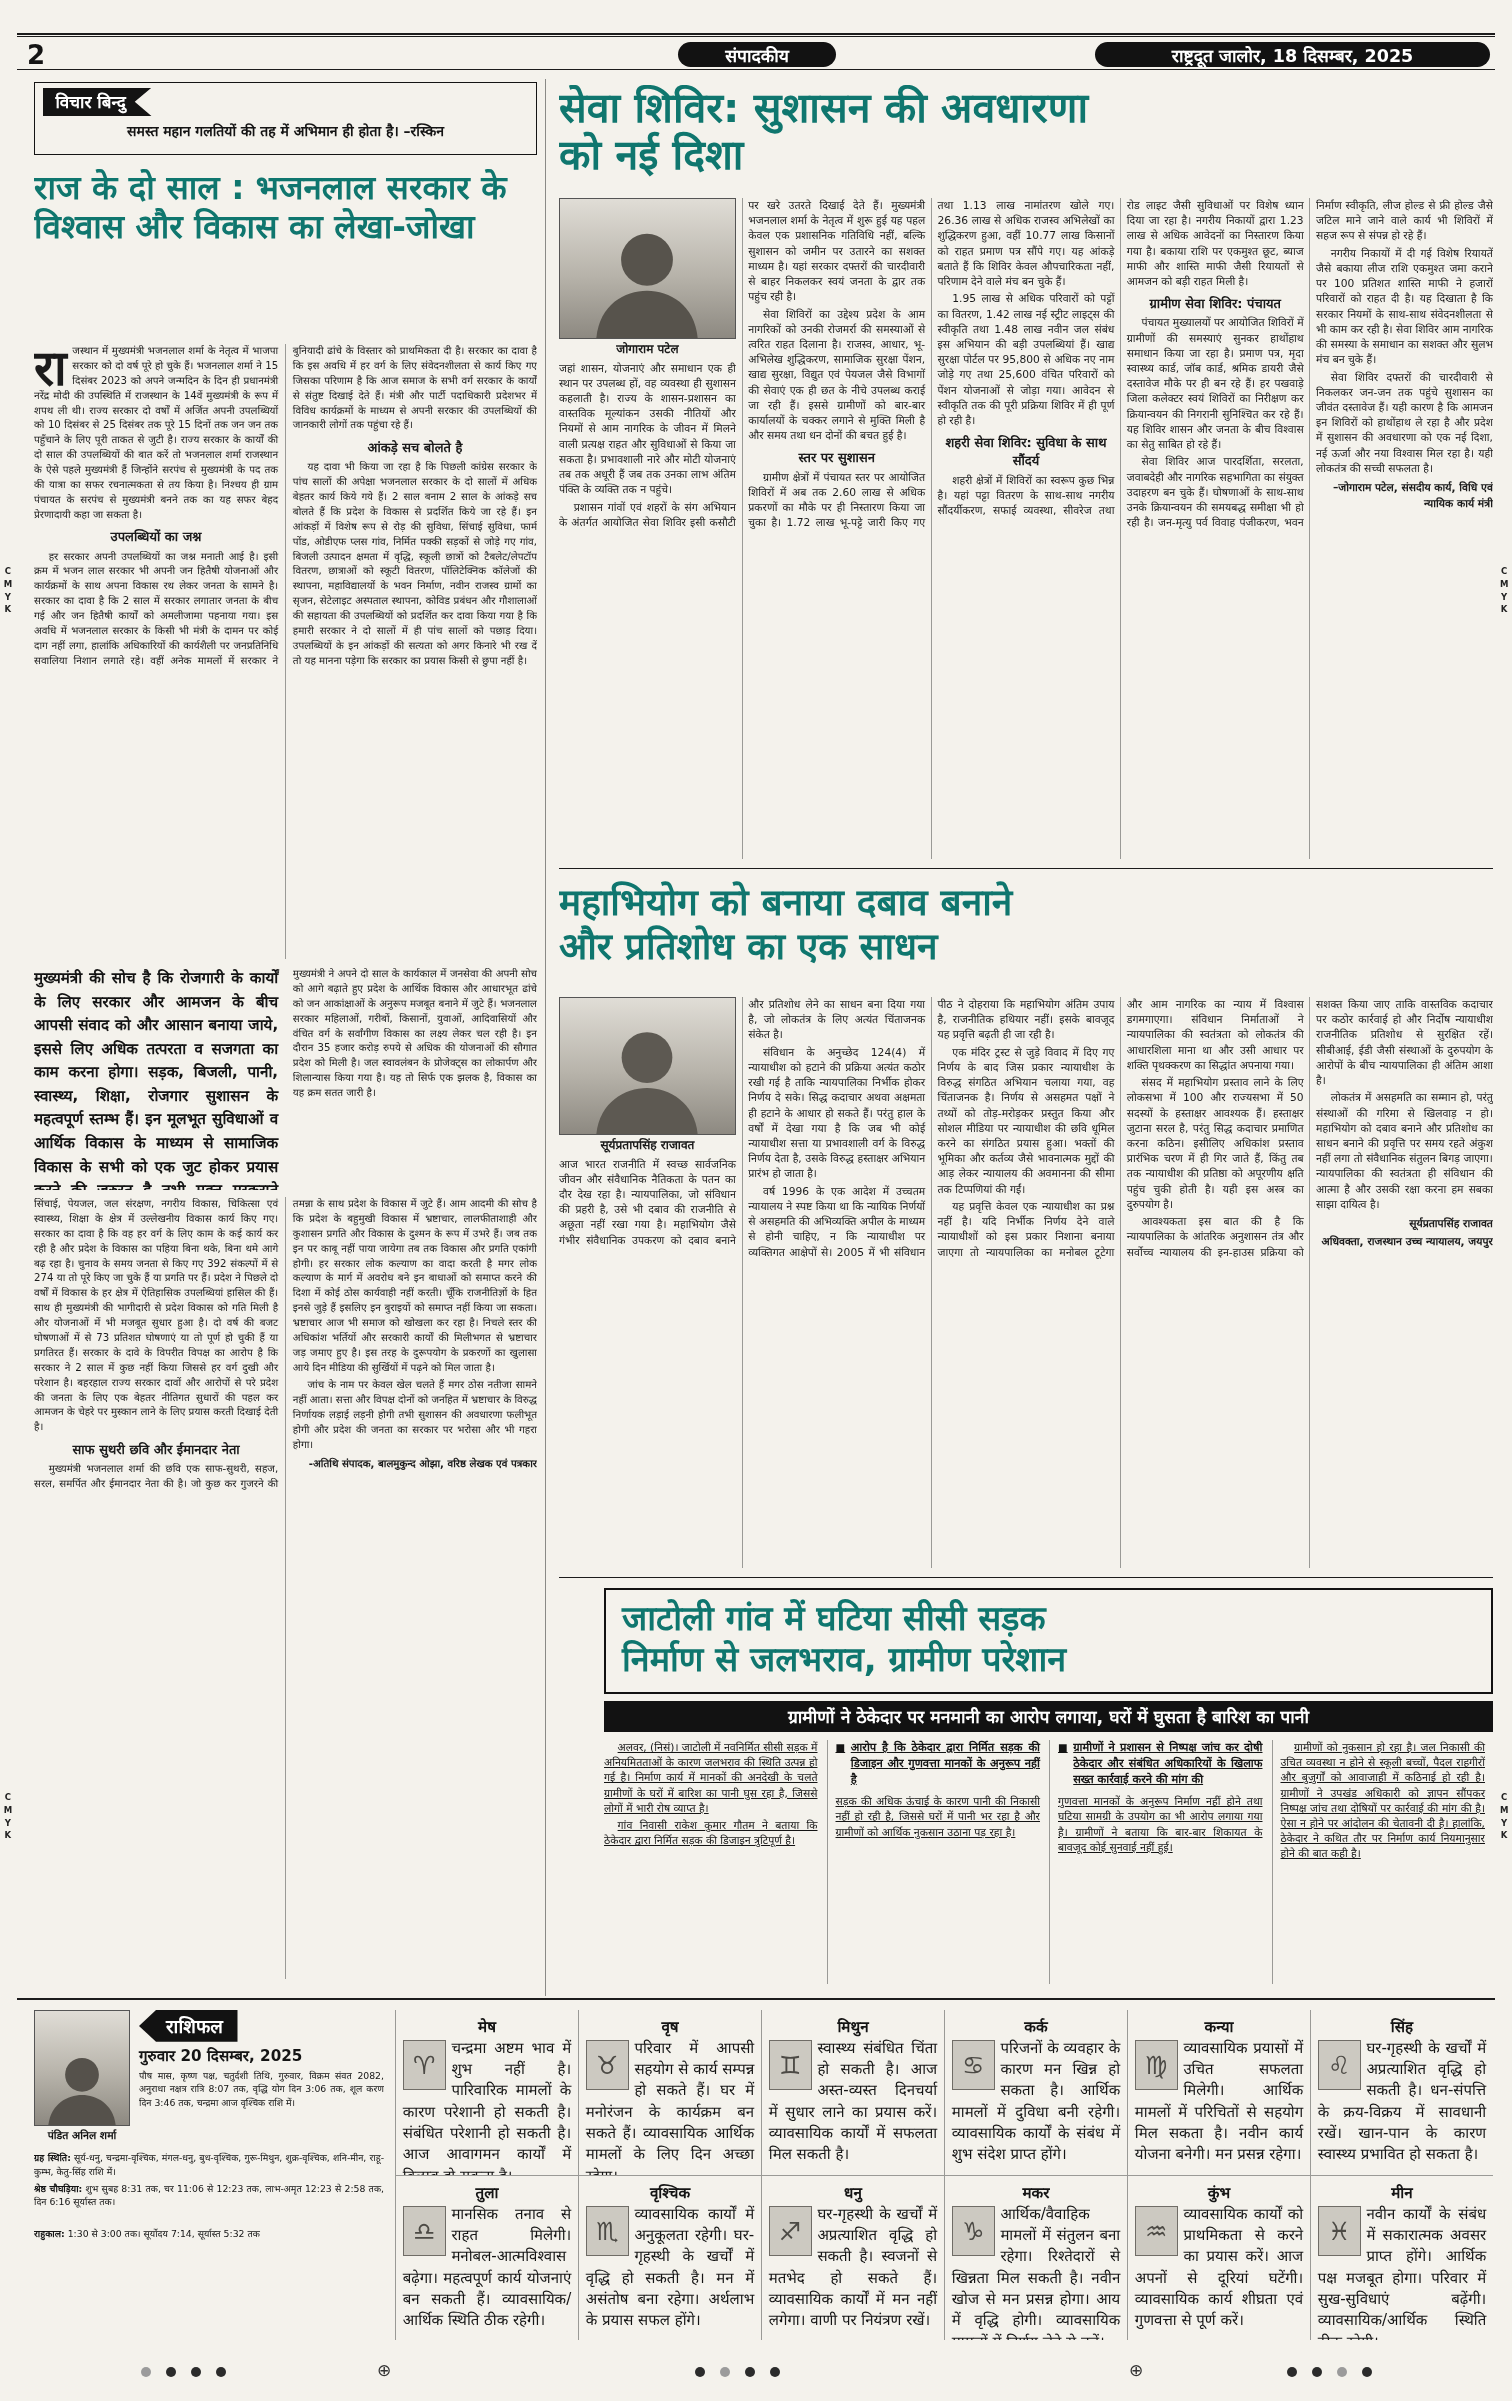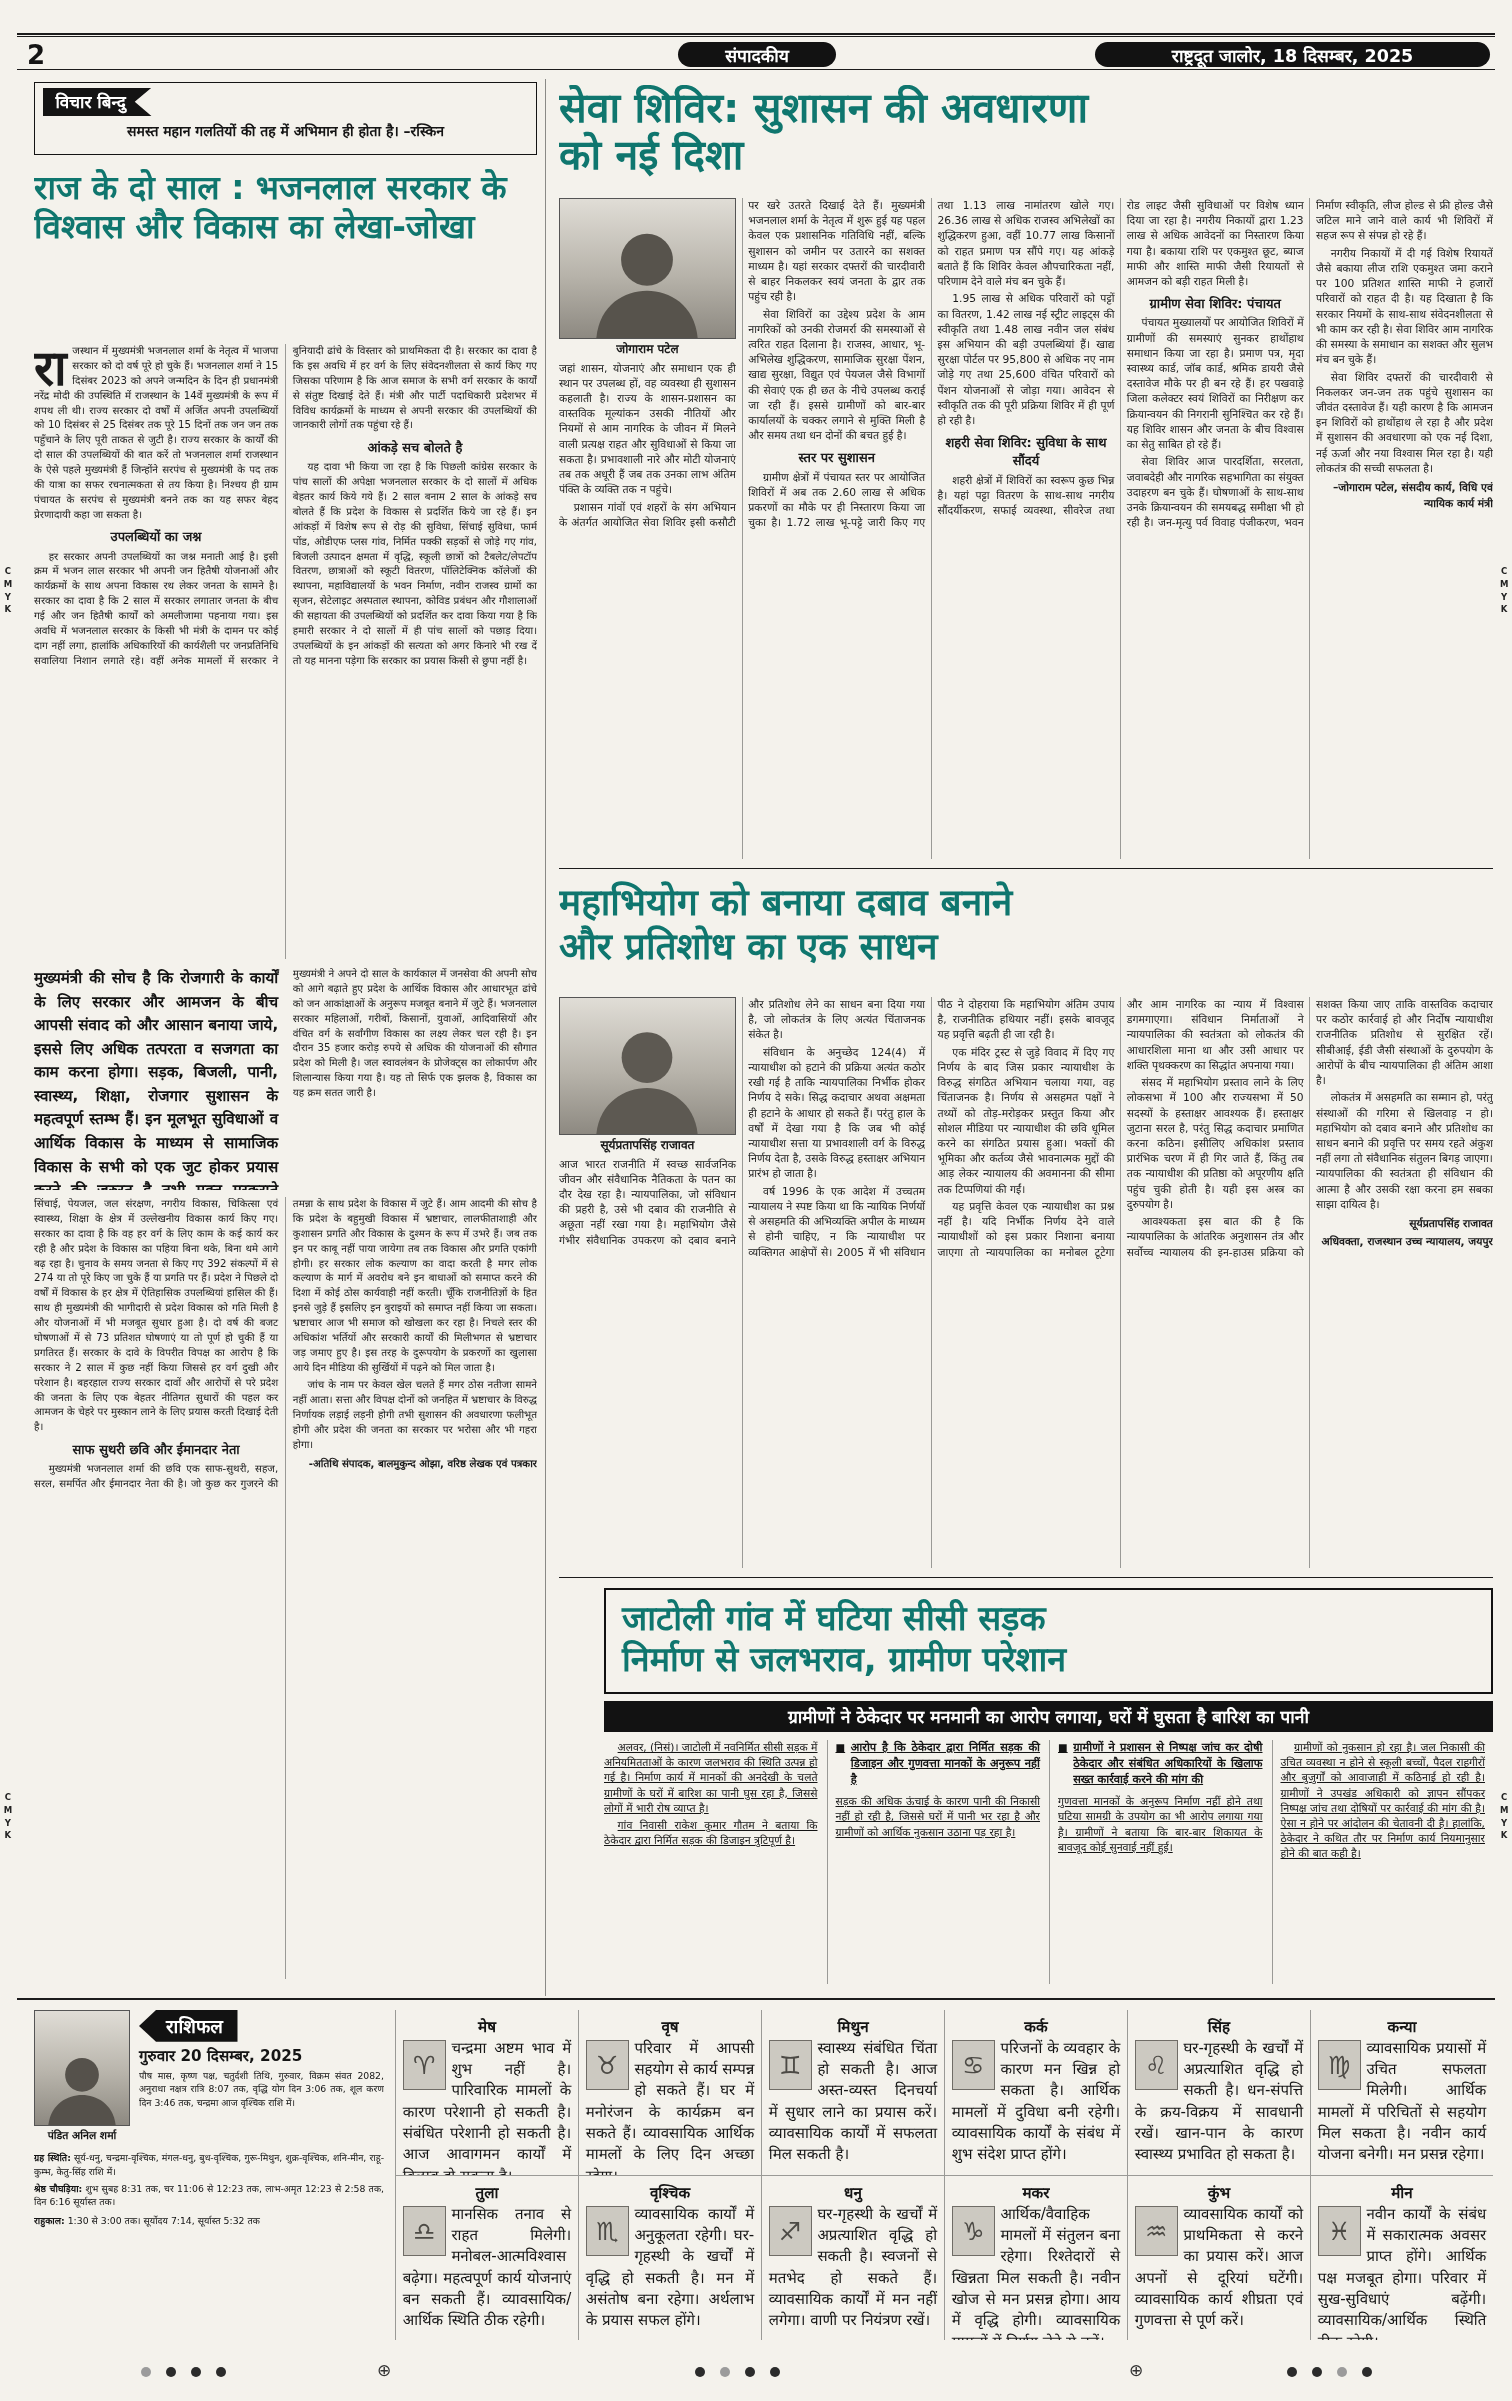--- a/index.html
+++ b/index.html
@@ -245,21 +245,21 @@
       </div>
     </div>
     <div class="rh-small" style="margin-top:3.4px;">
       <span class="rh-label">ग्रह स्थिति:</span>
       <span>सूर्य-धनु, चन्द्रमा-वृश्चिक, मंगल-धनु, बुध-वृश्चिक, गुरू-मिथुन, शुक्र-वृश्चिक, शनि-मीन, राहू-कुम्भ, केतु-सिंह राशि में।</span>
     </div>
     <div class="rh-small" style="margin-top:3.4px;">
       <span class="rh-label">श्रेष्ठ चौघड़िया:</span>
       <span>शुभ सुबह 8:31 तक, चर 11:06 से 12:23 तक, लाभ-अमृत 12:23 से 2:58 तक, दिन 6:16 सूर्यास्त तक।</span>
     </div>
-    <div class="rh-small" style="margin-top:5px;">
+    <div class="rh-small" style="margin-top:18px;">
       <span class="rh-label">राहुकाल:</span>
       <span>1:30 से 3:00 तक। सूर्योदय 7:14, सूर्यास्त 5:32 तक</span>
     </div>
   </div>
 
   <div class="abs zgrid" style="left:395px; top:2010px; width:1098px; height:330px;">
 
     <div class="zcell">
       <div class="zname">मेष</div>
       <div class="zicon">♈</div>
@@ -274,28 +274,28 @@
       <div class="zname">मिथुन</div>
       <div class="zicon">♊</div>
       <div class="ztext">स्वास्थ्य संबंधित चिंता हो सकती है। आज अस्त-व्यस्त दिनचर्या में सुधार लाने का प्रयास करें। व्यावसायिक कार्यों में सफलता मिल सकती है।</div>
     </div>
     <div class="zcell">
       <div class="zname">कर्क</div>
       <div class="zicon">♋</div>
       <div class="ztext">परिजनों के व्यवहार के कारण मन खिन्न हो सकता है। आर्थिक मामलों में दुविधा बनी रहेगी। व्यावसायिक कार्यों के संबंध में शुभ संदेश प्राप्त होंगे।</div>
     </div>
     <div class="zcell">
+      <div class="zname">कन्या</div>
+      <div class="zicon">♍</div>
+      <div class="ztext">व्यावसायिक प्रयासों में उचित सफलता मिलेगी। आर्थिक मामलों में परिचितों से सहयोग मिल सकता है। नवीन कार्य योजना बनेगी। मन प्रसन्न रहेगा।</div>
+    </div>
+    <div class="zcell">
       <div class="zname">सिंह</div>
       <div class="zicon">♌</div>
       <div class="ztext">घर-गृहस्थी के खर्चों में अप्रत्याशित वृद्धि हो सकती है। धन-संपत्ति के क्रय-विक्रय में सावधानी रखें। खान-पान के कारण स्वास्थ्य प्रभावित हो सकता है।</div>
-    </div>
-    <div class="zcell">
-      <div class="zname">कन्या</div>
-      <div class="zicon">♍</div>
-      <div class="ztext">व्यावसायिक प्रयासों में उचित सफलता मिलेगी। आर्थिक मामलों में परिचितों से सहयोग मिल सकता है। नवीन कार्य योजना बनेगी। मन प्रसन्न रहेगा।</div>
     </div>
 
     <div class="zcell zrow2">
       <div class="zname">तुला</div>
       <div class="zicon">♎</div>
       <div class="ztext">मानसिक तनाव से राहत मिलेगी। मनोबल-आत्मविश्वास बढ़ेगा। महत्वपूर्ण कार्य योजनाएं बन सकती हैं। व्यावसायिक/आर्थिक स्थिति ठीक रहेगी।</div>
     </div>
     <div class="zcell zrow2">
       <div class="zname">वृश्चिक</div>
       <div class="zicon">♏</div>

